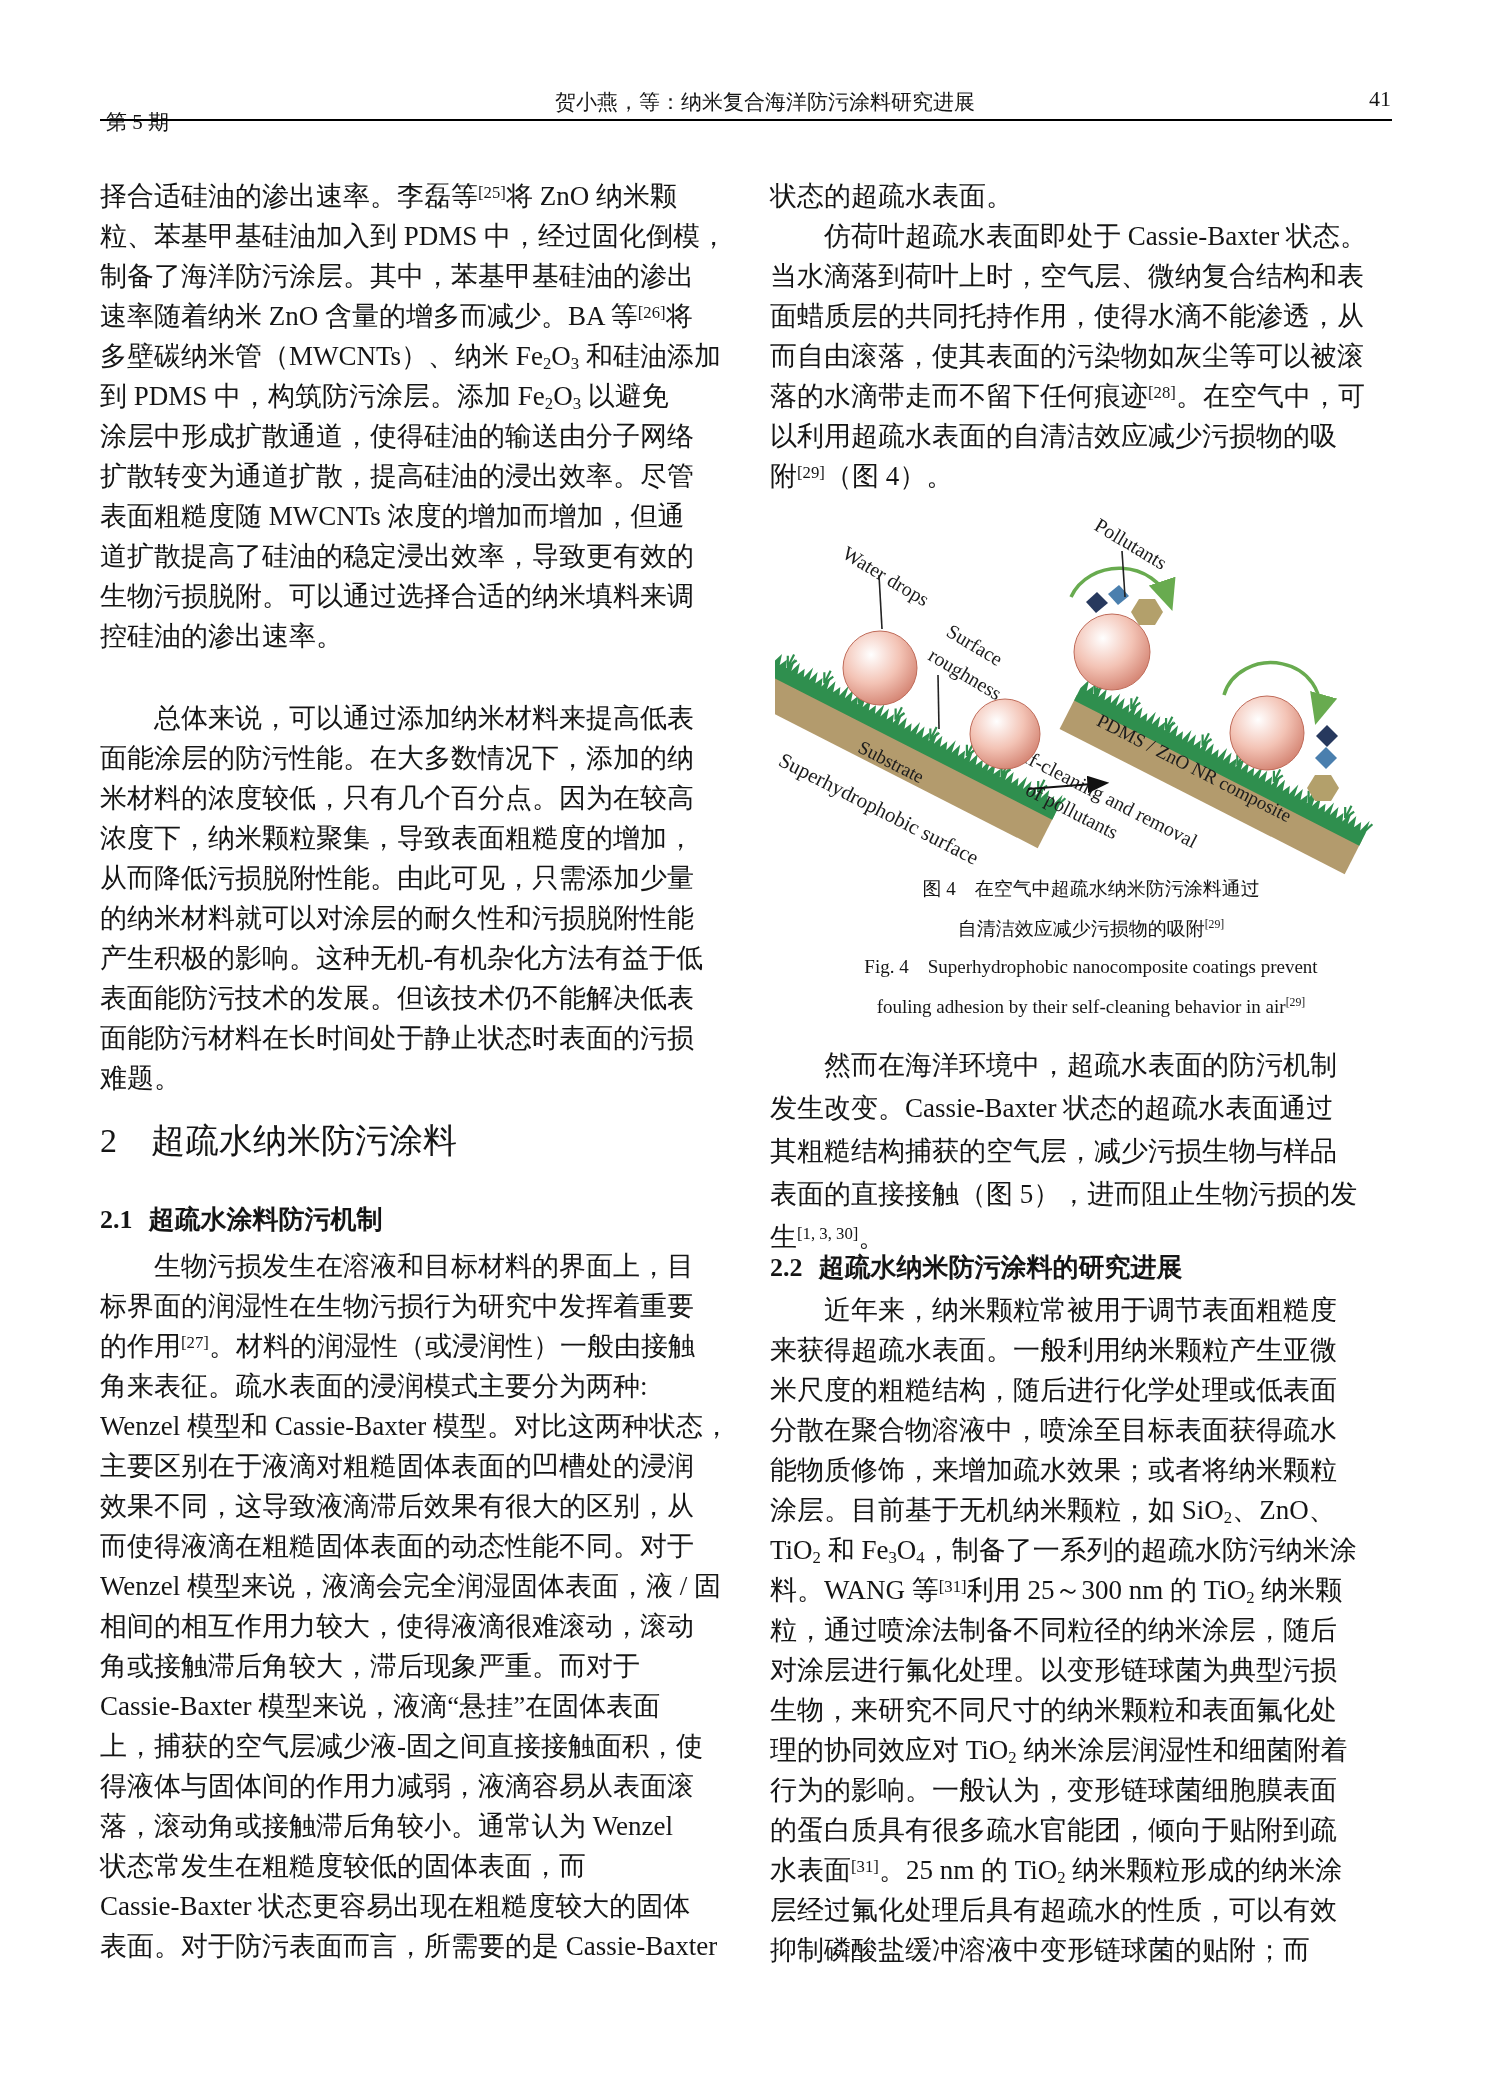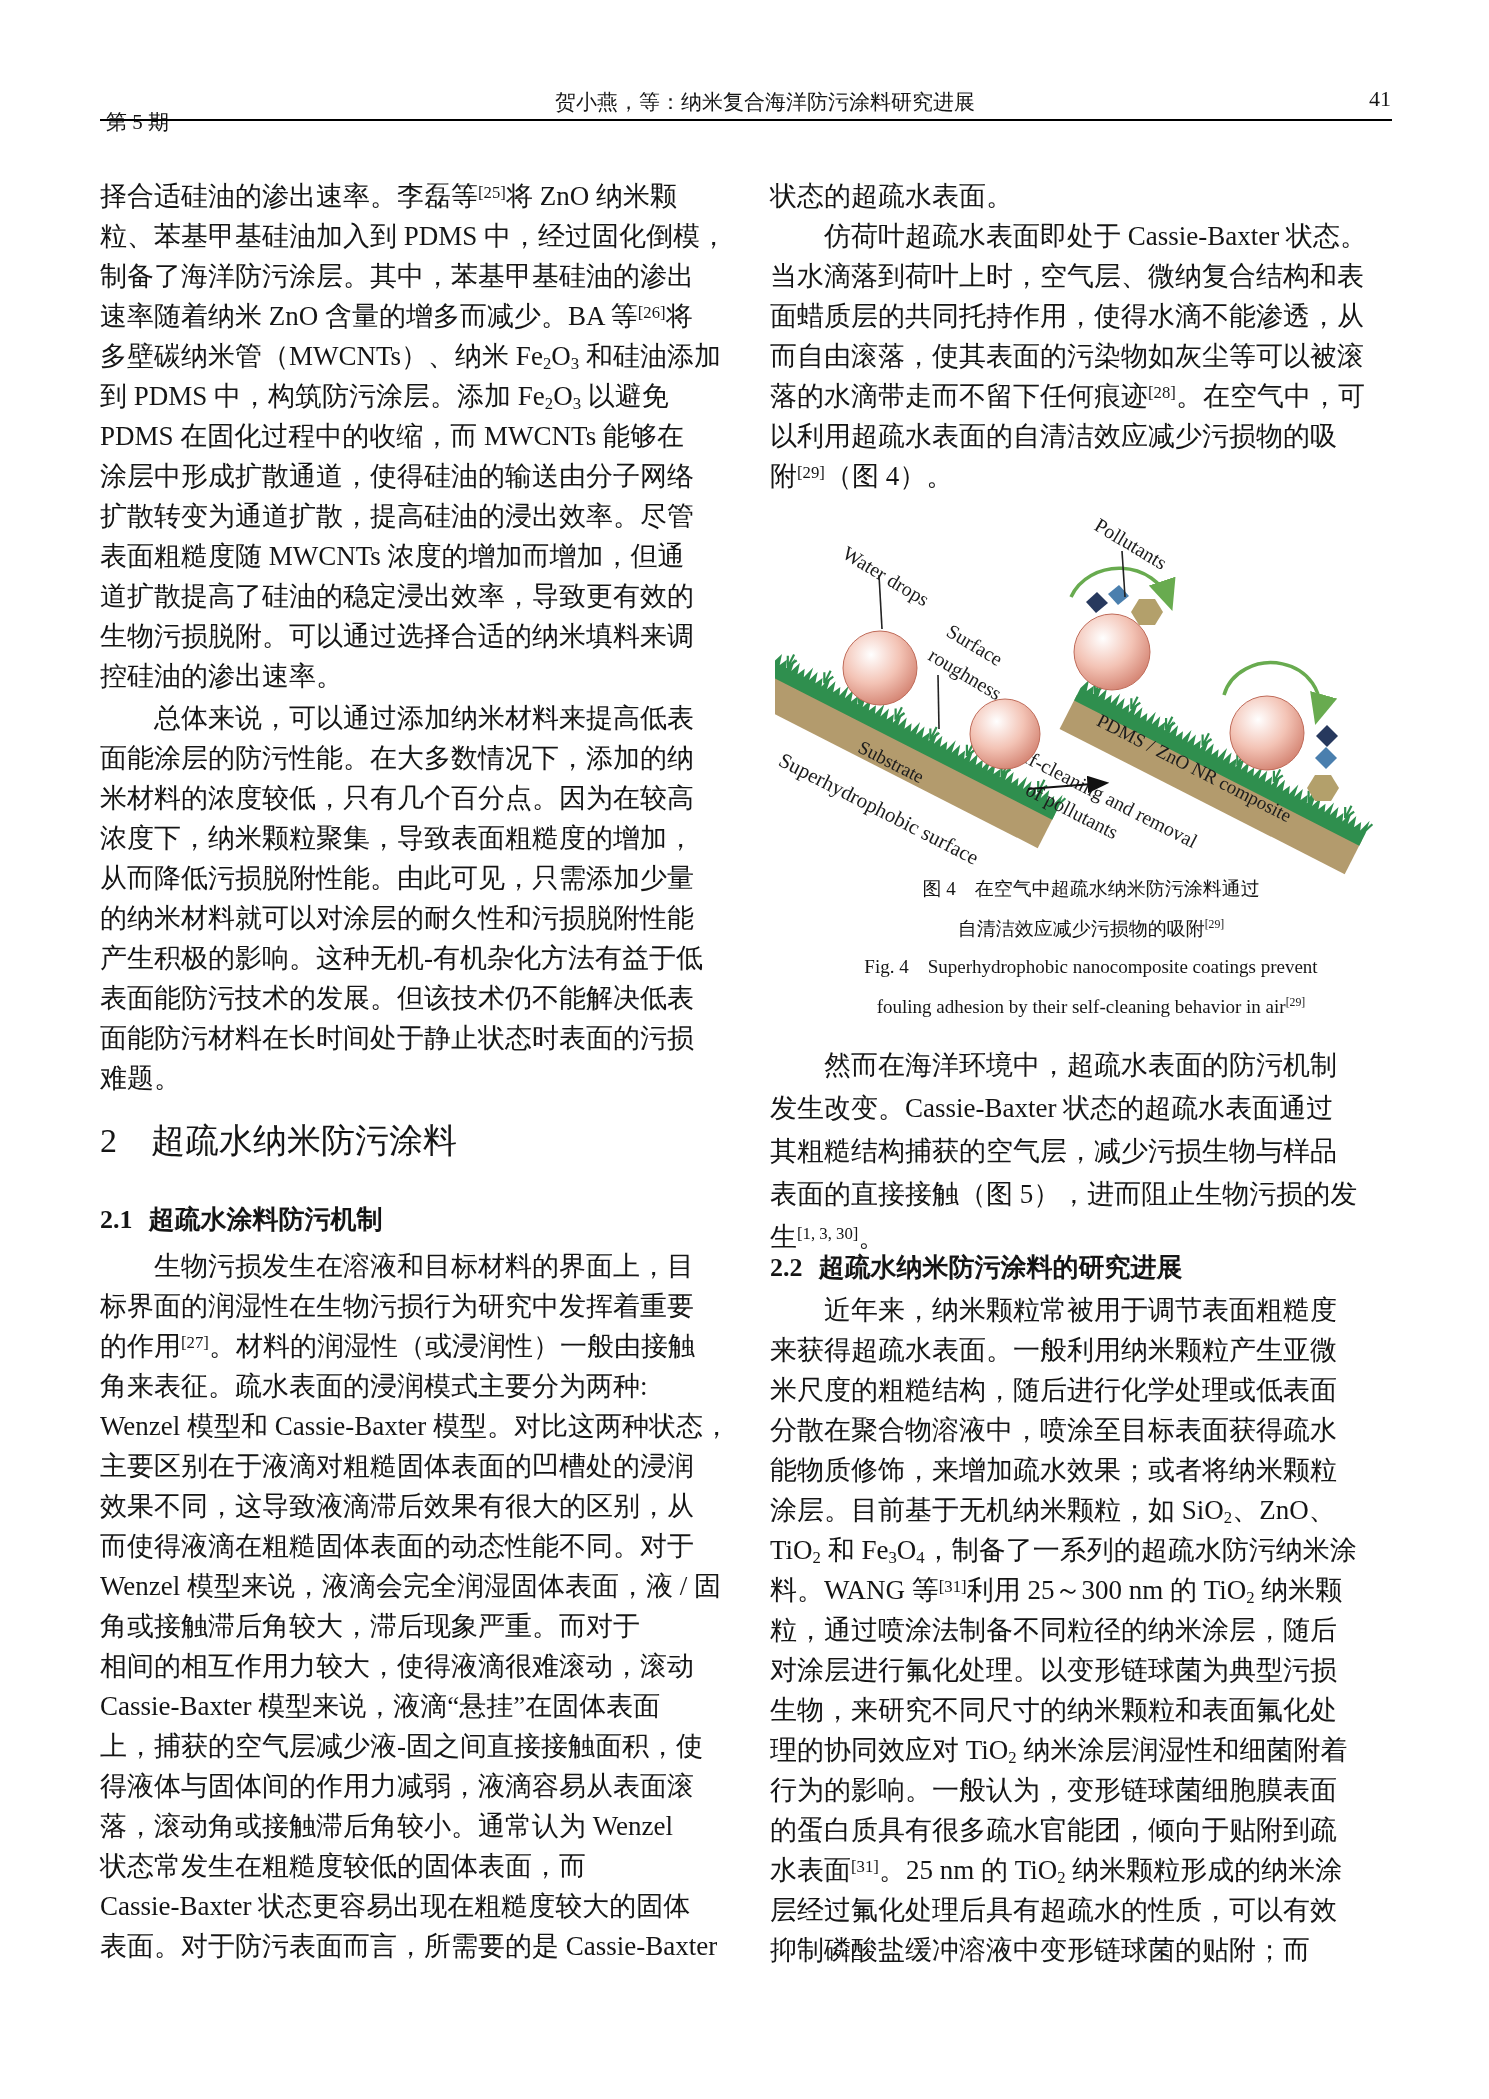--- a/index.html
+++ b/index.html
@@ -33,21 +33,20 @@
   <div class="hdr-page">41</div>
   <div class="hdr-rule"></div>
 
   <div class="para" style="left:100px;top:176px;width:660px;">
       <div class="ln">择合适硅油的渗出速率。李磊等<sup>[25]</sup>将 ZnO 纳米颗</div>
       <div class="ln">粒、苯基甲基硅油加入到 PDMS 中，经过固化倒模，</div>
       <div class="ln">制备了海洋防污涂层。其中，苯基甲基硅油的渗出</div>
       <div class="ln">速率随着纳米 ZnO 含量的增多而减少。BA 等<sup>[26]</sup>将</div>
       <div class="ln">多壁碳纳米管（MWCNTs）、纳米 Fe<sub>2</sub>O<sub>3</sub> 和硅油添加</div>
       <div class="ln">到 PDMS 中，构筑防污涂层。添加 Fe<sub>2</sub>O<sub>3</sub> 以避免</div>
-      <div class="ln">PDMS 在固化过程中的收缩，而 MWCNTs 能够在</div>
       <div class="ln">涂层中形成扩散通道，使得硅油的输送由分子网络</div>
       <div class="ln">扩散转变为通道扩散，提高硅油的浸出效率。尽管</div>
       <div class="ln">表面粗糙度随 MWCNTs 浓度的增加而增加，但通</div>
       <div class="ln">道扩散提高了硅油的稳定浸出效率，导致更有效的</div>
       <div class="ln">生物污损脱附。可以通过选择合适的纳米填料来调</div>
       <div class="ln">控硅油的渗出速率。</div>
     </div>
 
   <div class="para" style="left:100px;top:698px;width:660px;">
       <div class="ln">　　总体来说，可以通过添加纳米材料来提高低表</div>
@@ -73,22 +72,22 @@
   <div class="para" style="left:100px;top:1246px;width:660px;">
       <div class="ln">　　生物污损发生在溶液和目标材料的界面上，目</div>
       <div class="ln">标界面的润湿性在生物污损行为研究中发挥着重要</div>
       <div class="ln">的作用<sup>[27]</sup>。材料的润湿性（或浸润性）一般由接触</div>
       <div class="ln">角来表征。疏水表面的浸润模式主要分为两种:</div>
       <div class="ln">Wenzel 模型和 Cassie-Baxter 模型。对比这两种状态，</div>
       <div class="ln">主要区别在于液滴对粗糙固体表面的凹槽处的浸润</div>
       <div class="ln">效果不同，这导致液滴滞后效果有很大的区别，从</div>
       <div class="ln">而使得液滴在粗糙固体表面的动态性能不同。对于</div>
       <div class="ln">Wenzel 模型来说，液滴会完全润湿固体表面，液 / 固</div>
+      <div class="ln">相间的相互作用力较大，使得液滴很难滚动，滚动</div>
       <div class="ln">角或接触滞后角较大，滞后现象严重。而对于</div>
-      <div class="ln">相间的相互作用力较大，使得液滴很难滚动，滚动</div>
       <div class="ln">Cassie-Baxter 模型来说，液滴“悬挂”在固体表面</div>
       <div class="ln">上，捕获的空气层减少液-固之间直接接触面积，使</div>
       <div class="ln">得液体与固体间的作用力减弱，液滴容易从表面滚</div>
       <div class="ln">落，滚动角或接触滞后角较小。通常认为 Wenzel</div>
       <div class="ln">状态常发生在粗糙度较低的固体表面，而</div>
       <div class="ln">Cassie-Baxter 状态更容易出现在粗糙度较大的固体</div>
       <div class="ln">表面。对于防污表面而言，所需要的是 Cassie-Baxter</div>
     </div>
 
   <div class="para" style="left:770px;top:176px;width:642px;">

